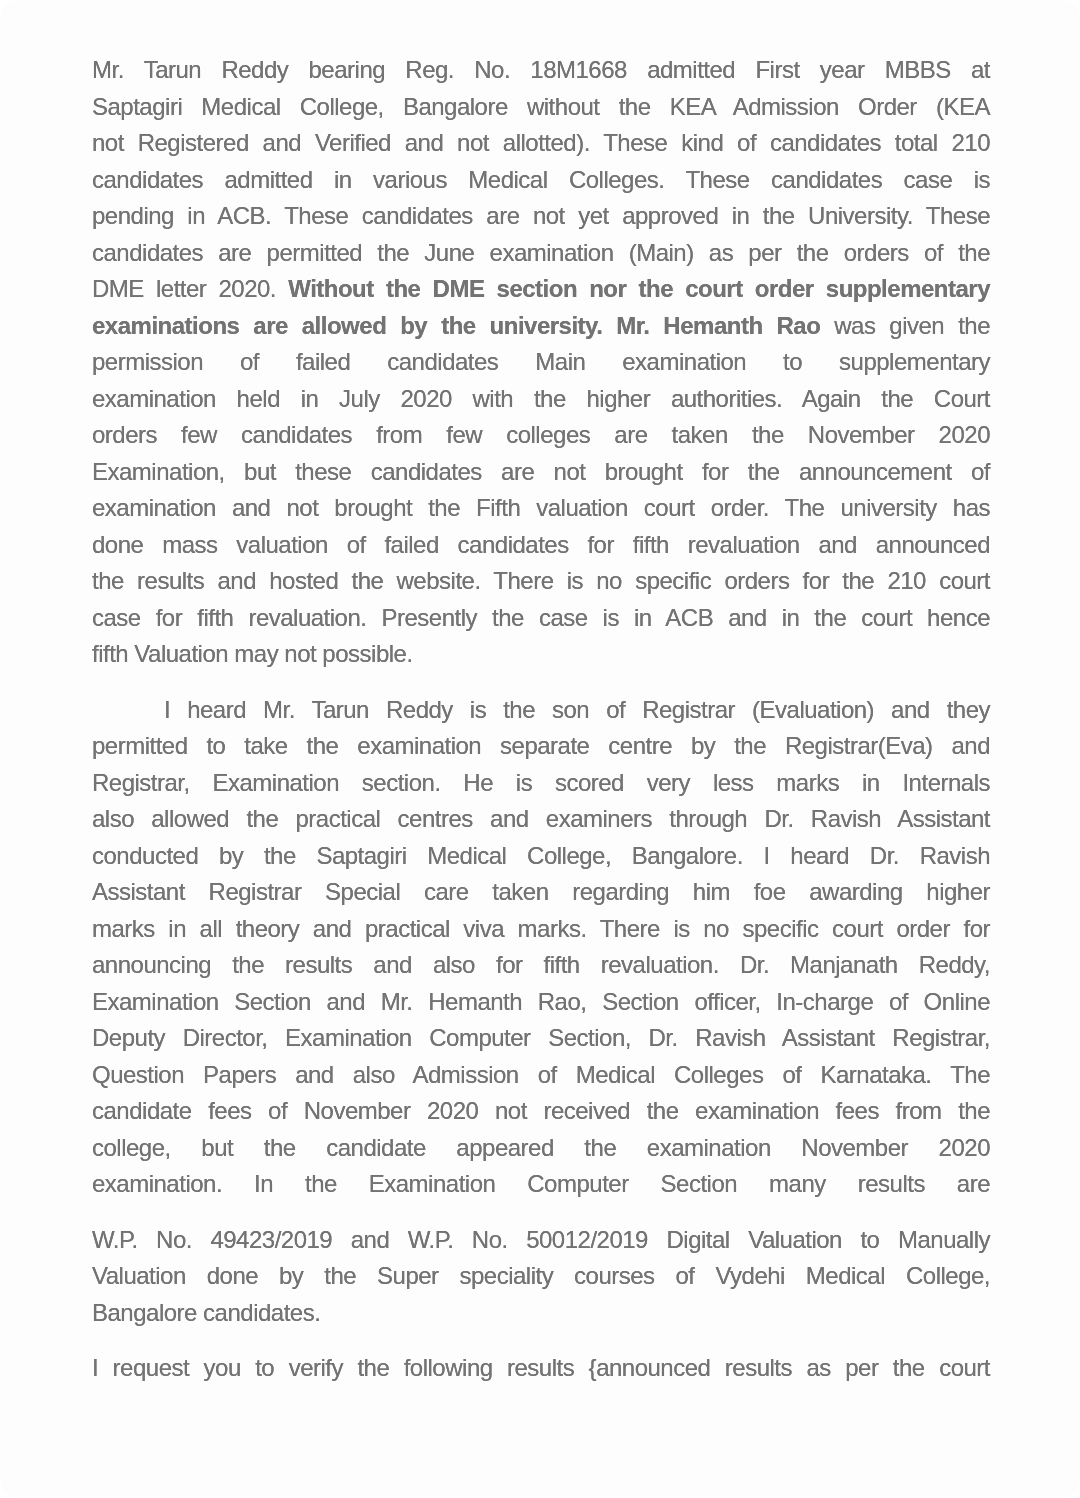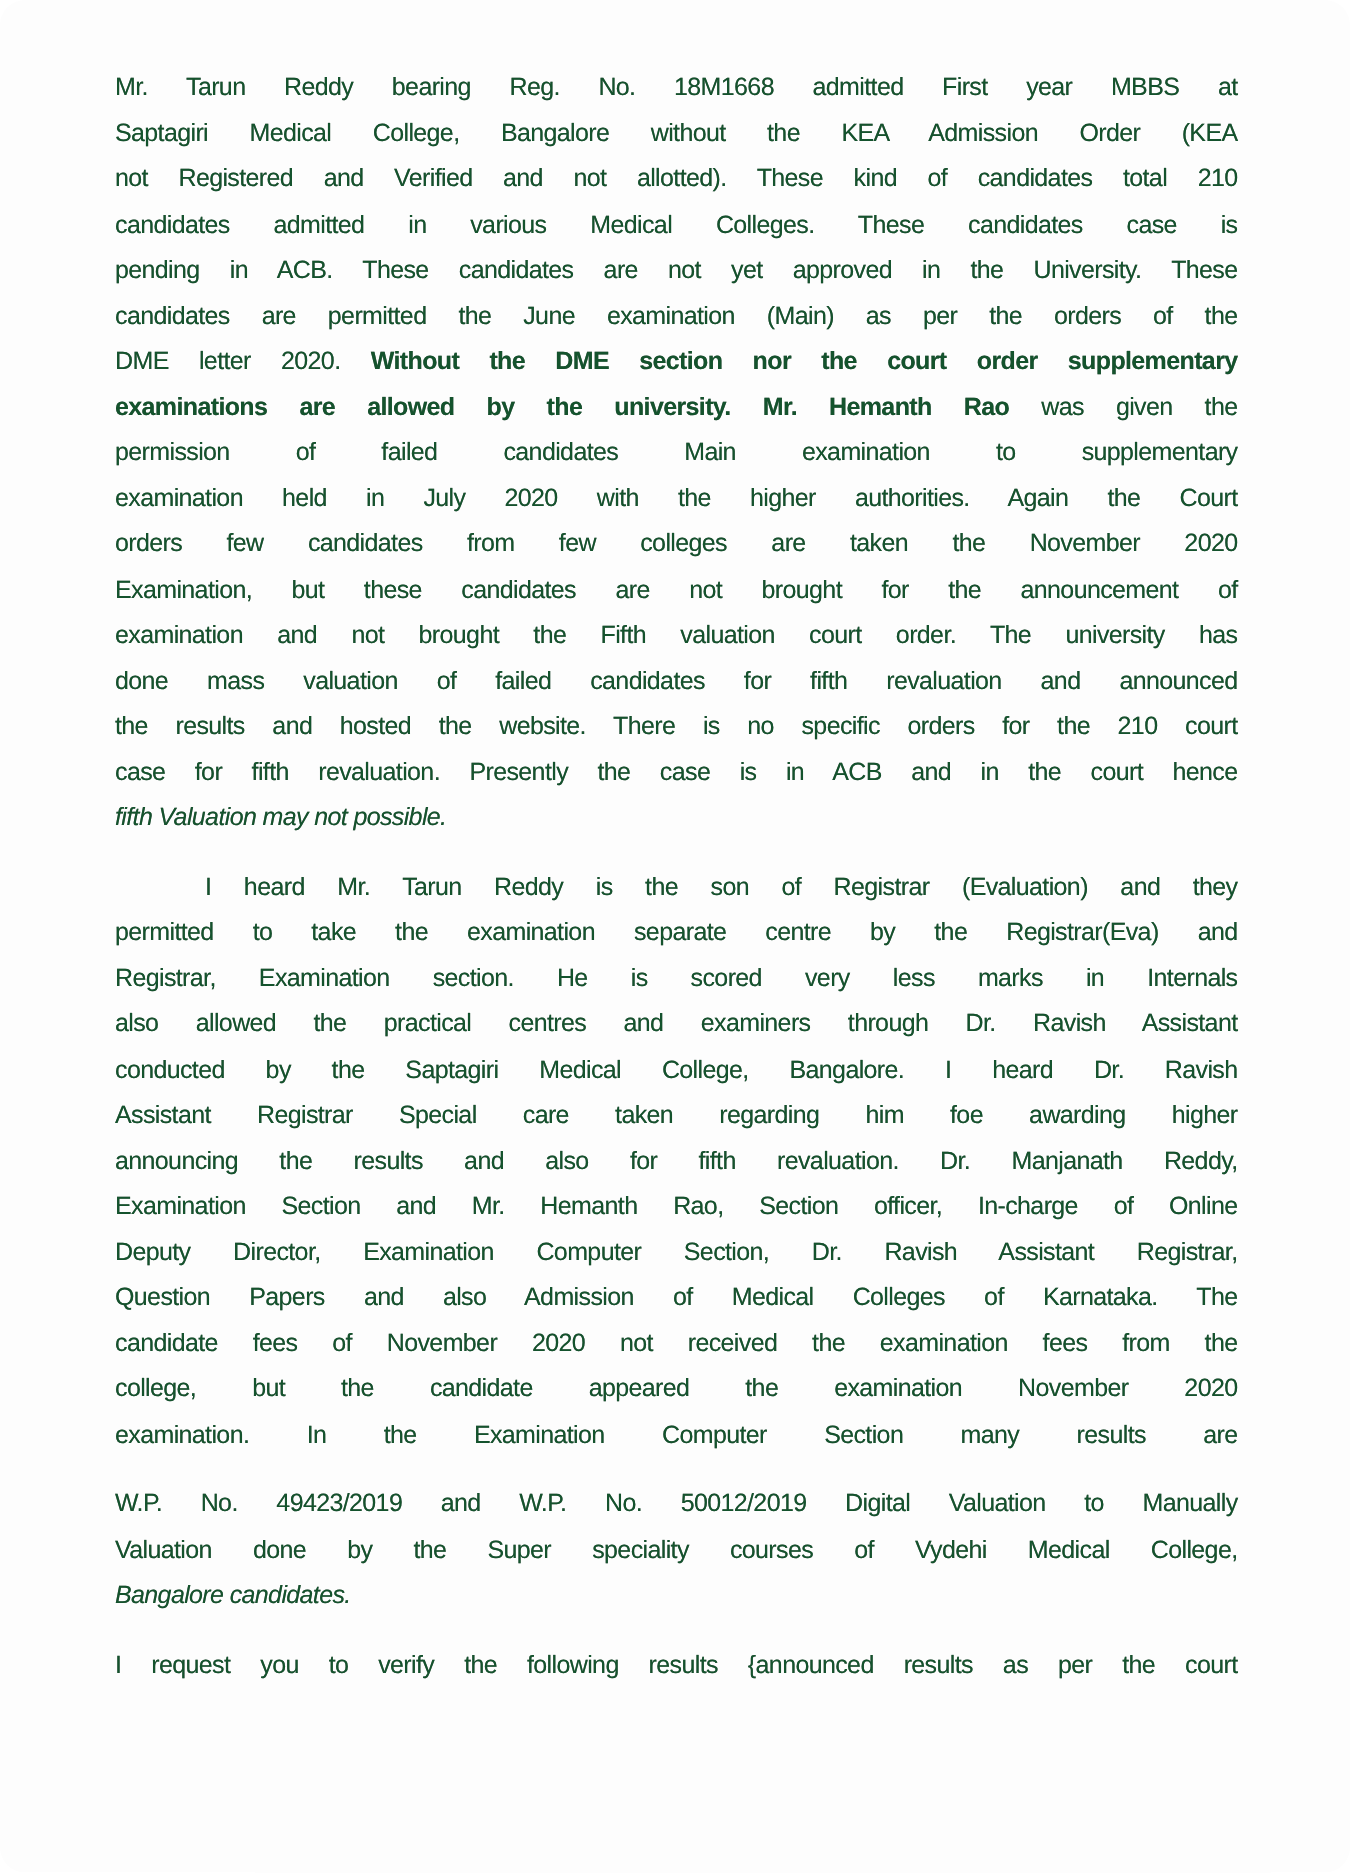--- a/index.html
+++ b/index.html
@@ -9,39 +9,38 @@
   }
   .page {
     position: relative;
     width: 1080px;
     height: 1498px;
     background: #fdfdfd;
     box-sizing: border-box;
     padding: 52px 90px 0 92px;
     overflow: hidden;
     font-family: "Liberation Sans", sans-serif;
-    font-size: 20px;
+    font-size: 24px;
     letter-spacing: -0.5px;
-    color: #14532d;
+    color: #737373;
     text-shadow: 0 0 0.4px rgba(20,20,20,0.55);
     border-radius: 20px;
   }
   .para {
     margin: 0 0 19px 0;
   }
   .line {
     line-height: 36.5px;
     text-align: justify;
     text-align-last: justify;
     -moz-text-align-last: justify;
     white-space: normal;
   }
   .line.lastline {
     text-align-last: left;
-    font-style: italic;
     -moz-text-align-last: left;
   }
   .line.indent {
     text-indent: 72px;
   }
   .run { font-weight: 400; }
   .run.bold { font-weight: 700; }
 </style>
 </head>
 <body>
@@ -67,20 +66,21 @@
         <div class="line"><span class="run">case for fifth revaluation. Presently the case is in ACB and in the court hence</span></div>
         <div class="line lastline"><span class="run">fifth Valuation may not possible.</span></div>
       </div>
       <div class="para">
         <div class="line indent"><span class="run">I heard Mr. Tarun Reddy is the son of Registrar (Evaluation) and they</span></div>
         <div class="line"><span class="run">permitted to take the examination separate centre by the Registrar(Eva) and</span></div>
         <div class="line"><span class="run">Registrar, Examination section. He is scored very less marks in Internals</span></div>
         <div class="line"><span class="run">also allowed the practical centres and examiners through Dr. Ravish Assistant</span></div>
         <div class="line"><span class="run">conducted by the Saptagiri Medical College, Bangalore. I heard Dr. Ravish</span></div>
         <div class="line"><span class="run">Assistant Registrar Special care taken regarding him foe awarding higher</span></div>
+        <div class="line"><span class="run">marks in all theory and practical viva marks. There is no specific court order for</span></div>
         <div class="line"><span class="run">announcing the results and also for fifth revaluation. Dr. Manjanath Reddy,</span></div>
         <div class="line"><span class="run">Examination Section and Mr. Hemanth Rao, Section officer, In-charge of Online</span></div>
         <div class="line"><span class="run">Deputy Director, Examination Computer Section, Dr. Ravish Assistant Registrar,</span></div>
         <div class="line"><span class="run">Question Papers and also Admission of Medical Colleges of Karnataka. The</span></div>
         <div class="line"><span class="run">candidate fees of November 2020 not received the examination fees from the</span></div>
         <div class="line"><span class="run">college, but the candidate appeared the examination November 2020</span></div>
         <div class="line"><span class="run">examination. In the Examination Computer Section many results are</span></div>
       </div>
       <div class="para">
         <div class="line"><span class="run">W.P. No. 49423/2019 and W.P. No. 50012/2019 Digital Valuation to Manually</span></div>

